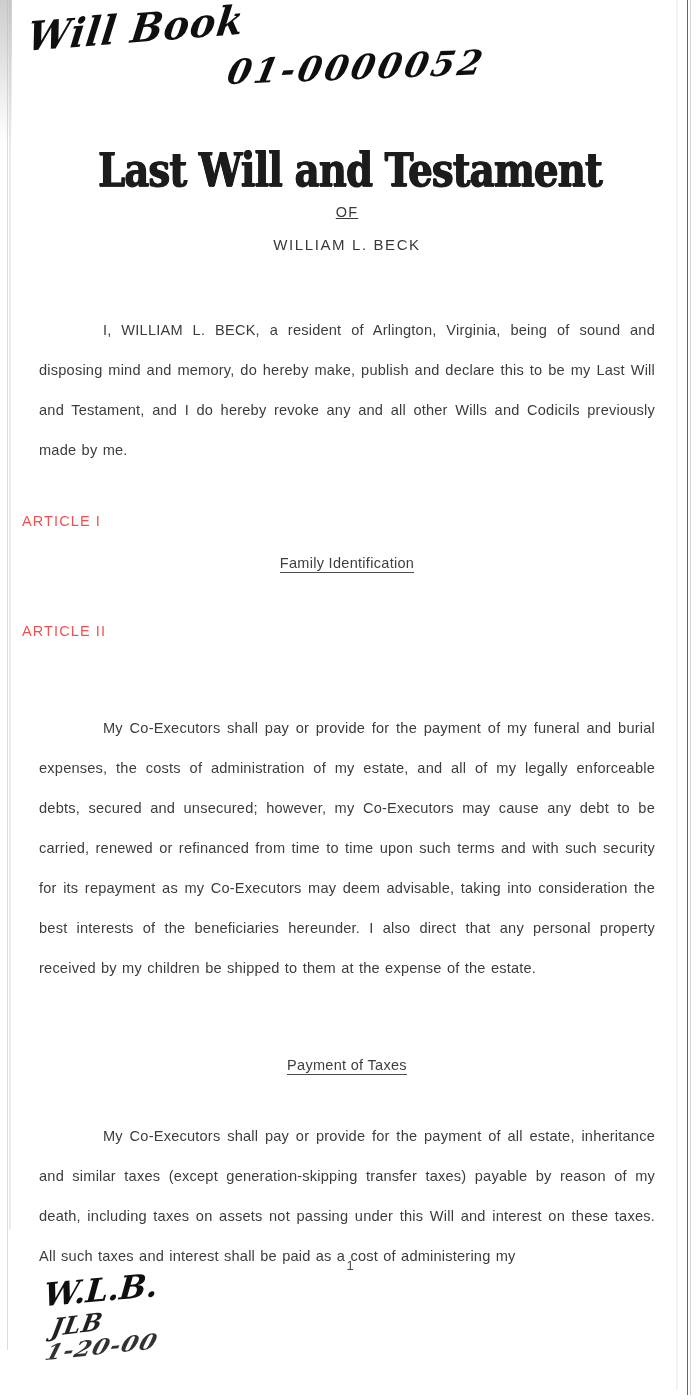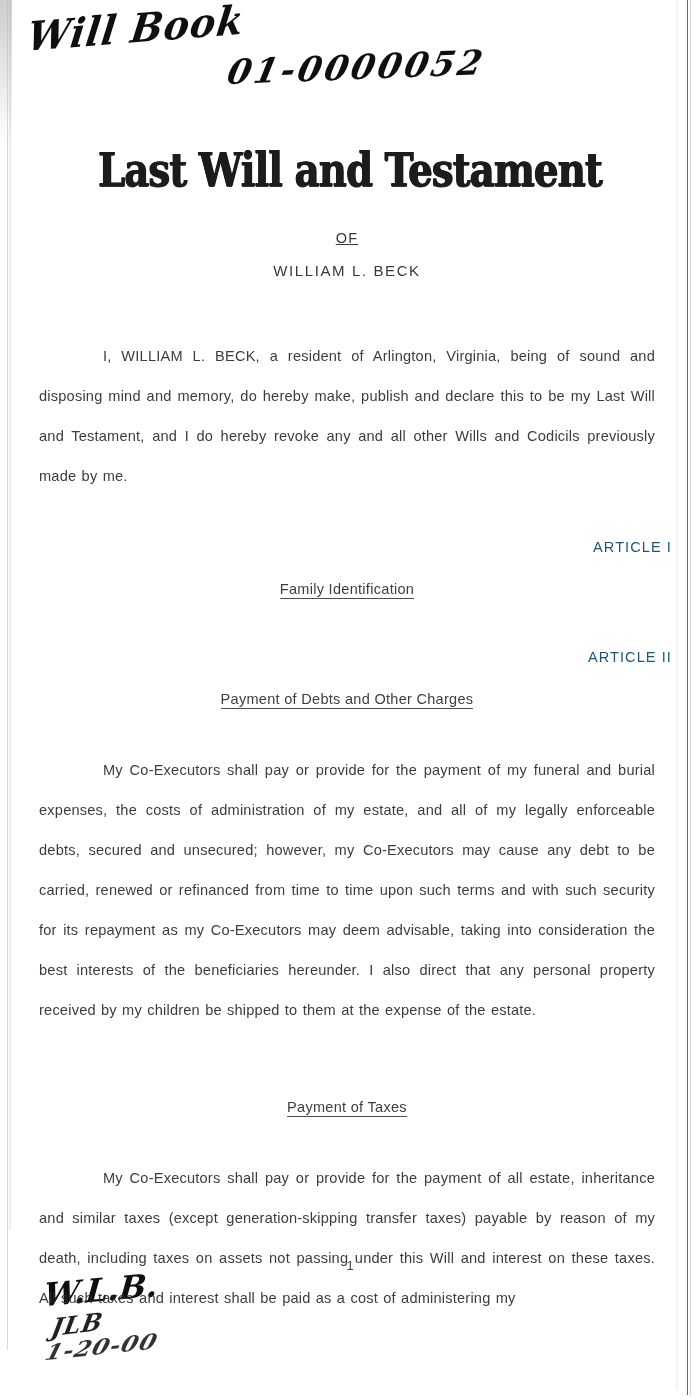--- a/index.html
+++ b/index.html
@@ -103,21 +103,21 @@
     transform: scaleX(.97) scaleY(1.18);
     transform-origin: center top;
     text-shadow: .6px 0 0 #0d0d0d, -.6px 0 0 #0d0d0d, 0 .5px 0 #242424;
   }
 
   .of-line {
     text-align: center;
     font-size: 14.5px;
     letter-spacing: 1.2px;
     color: #2b2b2b;
-    margin-top: 44px;
+    margin-top: 18px;
     text-decoration: underline;
   }
   .testator-name {
     text-align: center;
     font-size: 15px;
     letter-spacing: 1.6px;
     color: #2b2b2b;
     margin-top: 16px;
   }
 
@@ -127,24 +127,24 @@
     color: #2e2e2e;
     text-align: justify;
     text-justify: inter-word;
     margin: 17px;
     letter-spacing: .2px;
     word-spacing: 1px;
   }
   p.body-text.indented { text-indent: 64px; }
 
   .article-heading {
-    text-align: right;
+    text-align: left;
     font-size: 14.5px;
     letter-spacing: 1.1px;
-    color: #0c4a6e;
+    color: #ef4444;
     margin: 0;
   }
   .article-subheading {
     text-align: center;
     font-size: 14.5px;
     color: #303030;
     margin: 0;
     letter-spacing: .3px;
   }
   .article-subheading span {
@@ -210,23 +210,20 @@
     <div class="spacer-sm"></div>
     <div class="article-subheading">
       <span>Family Identification</span>
     </div>
     <div class="spacer-sm"></div>
 
     <div class="spacer-sm"></div>
 
     <div class="article-heading">ARTICLE II</div>
     <div class="spacer-sm"></div>
-    <div class="article-subheading">
-      <span>Payment of Debts and Other Charges</span>
-    </div>
     <div class="spacer-sm"></div>
     <p class="body-text indented">My Co-Executors shall pay or provide for the payment of my funeral and burial expenses, the costs of administration of my estate, and all of my legally enforceable debts, secured and unsecured; however, my Co-Executors may cause any debt to be carried, renewed or refinanced from time to time upon such terms and with such security for its repayment as my Co-Executors may deem advisable, taking into consideration the best interests of the beneficiaries hereunder. I also direct that any personal property received by my children be shipped to them at the expense of the estate.</p>
 
     <div class="spacer-sm"></div>
 
     <div class="spacer-sm"></div>
     <div class="article-subheading">
       <span>Payment of Taxes</span>
     </div>
     <div class="spacer-sm"></div>

